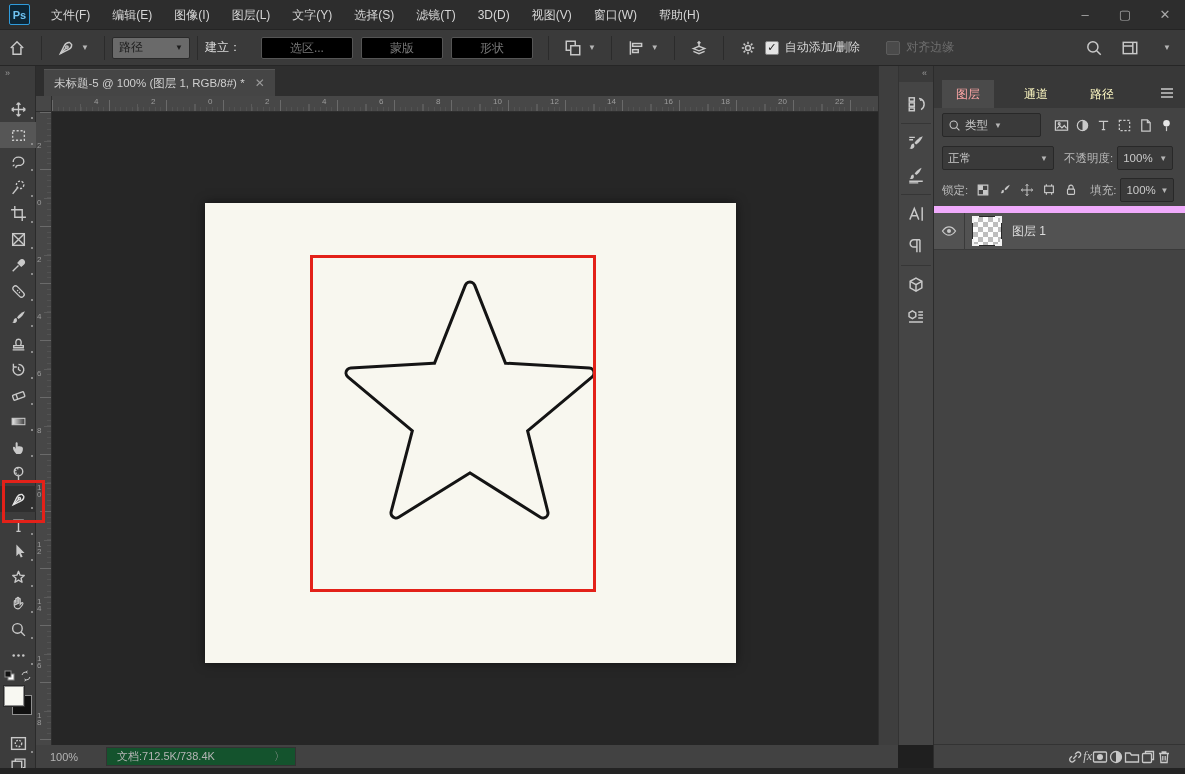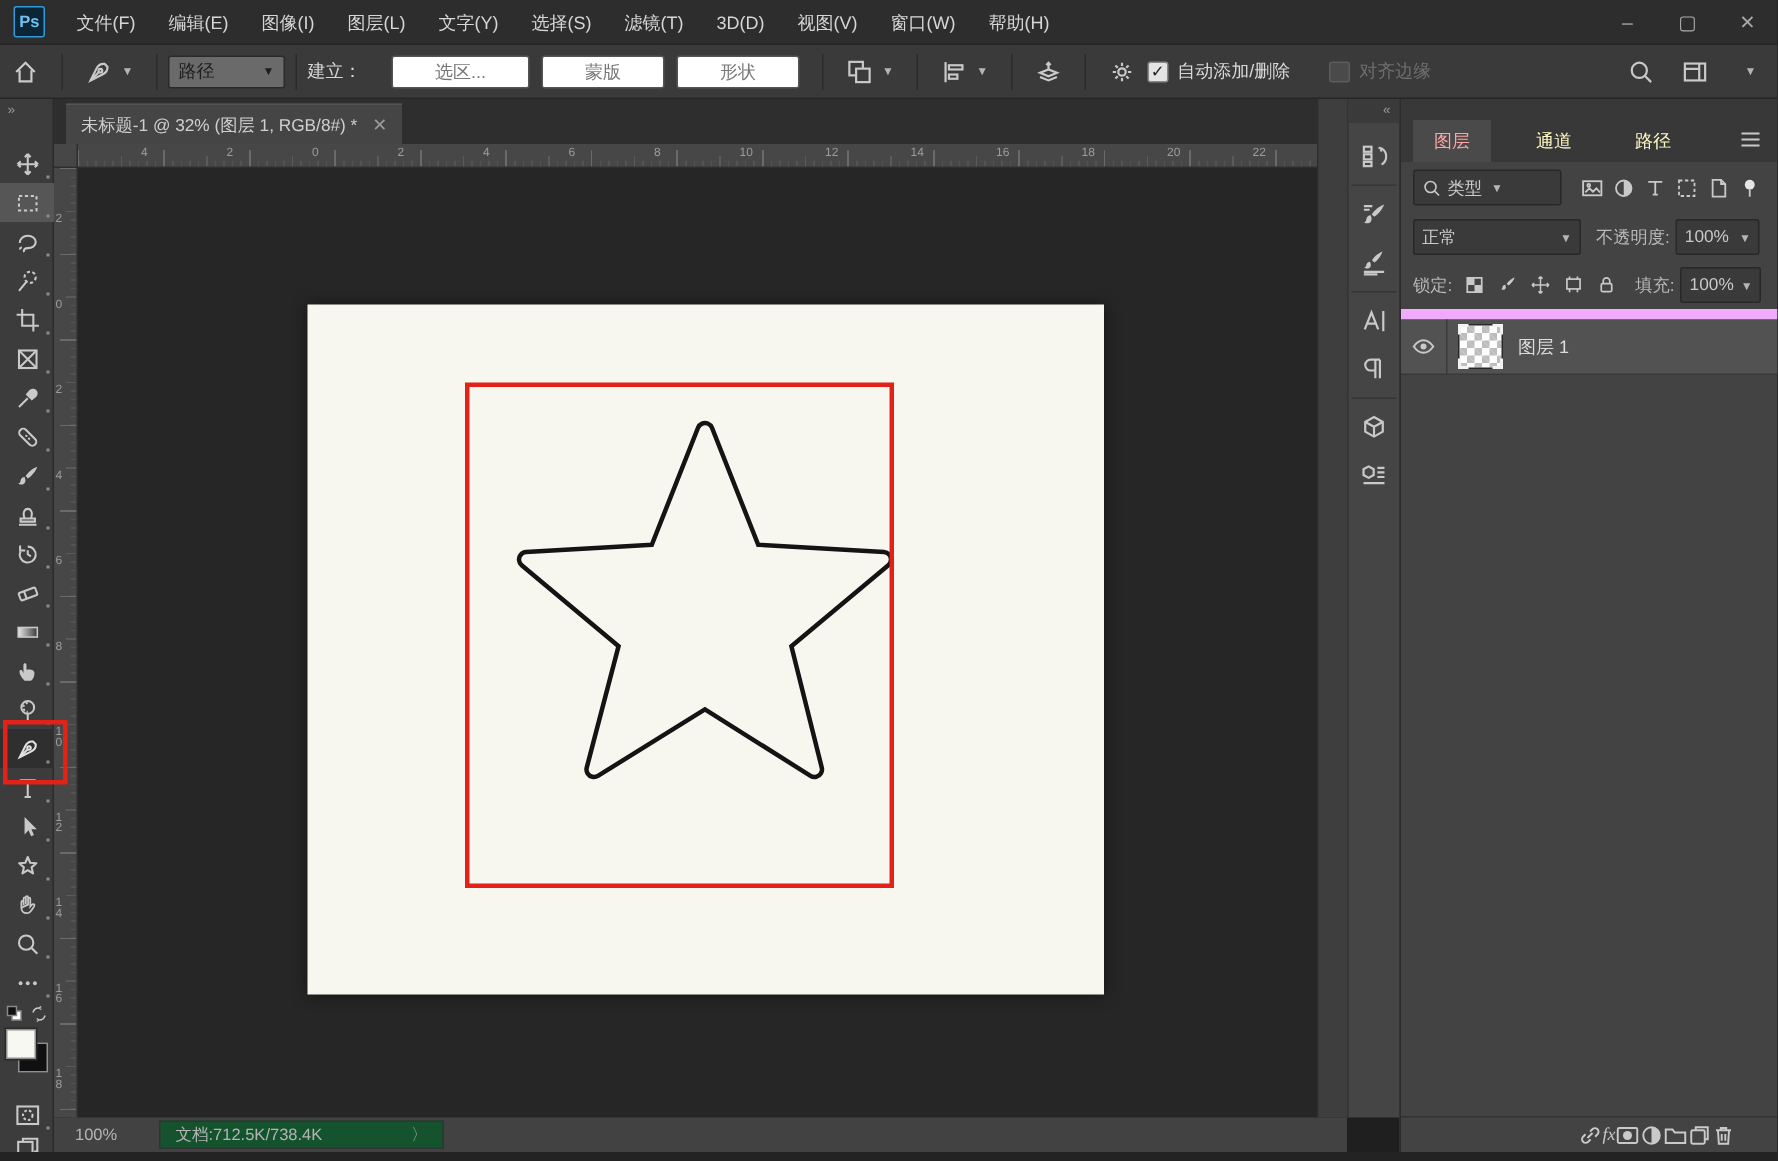--- a/index.html
+++ b/index.html
@@ -16,21 +16,21 @@
   .menu-item { padding:0 11px; height:30px; line-height:30px; color:#d6d6d6; cursor:default; }
   #win-controls { margin-left:auto; display:flex; }
   .win-btn { width:40px; height:30px; display:flex; align-items:center; justify-content:center; color:#a8a8a8; font-size:13px; }
 
   
   #optionsbar { left:0; top:30px; width:1185px; height:36px; background:#3a3a3a; display:flex; align-items:center; border-bottom:1px solid #262626; }
   .opt-sep { width:1px; height:24px; background:#2b2b2b; margin:0 7px; }
   .opt-icon { padding:0 8px; display:flex; align-items:center; }
   #tool-mode-select { width:78px; height:22px; background:#6a6a6a; border:1px solid #2a2a2a; border-radius:2px; color:#1d1d1d; display:flex; align-items:center; padding:0 6px; font-size:12px; }
   #tool-mode-select .chev { margin-left:auto; }
-  .disabled-btn { height:22px; border:1px solid #555; border-radius:2px; background:#ffffff; color:#787878; padding:0 28px; line-height:20px; margin-right:8px; }
+  .disabled-btn { height:22px; border:1px solid #555; border-radius:2px; background:#000000; color:#787878; padding:0 28px; line-height:20px; margin-right:8px; }
   .checkbox { width:14px; height:14px; border-radius:2px; margin-right:6px; display:flex; align-items:center; justify-content:center; font-size:11px; }
   .checkbox.on  { background:#e4e4e4; color:#222; border:1px solid #888; }
   .checkbox.off { background:#4a4a4a; border:1px solid #5c5c5c; }
   .opt-label { color:#d8d8d8; }
   .opt-label.dim { color:#6f6f6f; }
 
   
   #toolbar { left:0; top:66px; width:36px; height:708px; background:#3c3c3c; border-right:1px solid #2b2b2b; }
   #toolbar-collapse { left:0; top:66px; width:36px; height:16px; color:#9a9a9a; font-size:9px; padding-left:5px; line-height:14px; }
   .tool-cell { position:absolute; left:0; width:36px; height:26px; display:flex; align-items:center; justify-content:center; }
@@ -90,21 +90,21 @@
   .eye-cell { width:31px; height:37px; display:flex; align-items:center; justify-content:center; border-right:1px solid #3a3a3a; }
   .thumb { width:30px; height:30px; margin-left:7px; border:1px solid #282828; position:relative; }
   .thumb.checker { background-image:linear-gradient(45deg,#bdbdbd 25%,transparent 25%,transparent 75%,#bdbdbd 75%),linear-gradient(45deg,#bdbdbd 25%,#fdfdfd 25%,#fdfdfd 75%,#bdbdbd 75%); background-size:10px 10px; background-position:0 0,5px 5px; background-color:#fdfdfd; }
   .thumb.bg { background:#f8f7ef; }
   .corner { position:absolute; width:7px; height:7px; border:2px solid #f2f2f2; }
   .c-tl { left:-1px; top:-1px; border-right:none; border-bottom:none; }
   .c-tr { right:-1px; top:-1px; border-left:none; border-bottom:none; }
   .c-bl { left:-1px; bottom:-1px; border-right:none; border-top:none; }
   .c-br { right:-1px; bottom:-1px; border-left:none; border-top:none; }
   .layer-name { margin-left:10px; color:#dcdcdc; font-size:12px; }
-  #panel-footer { position:absolute; left:0; bottom:6px; width:252px; height:24px; border-top:1px solid #333; display:flex; align-items:center; justify-content:flex-end; gap:0; padding:0 29px; }
+  #panel-footer { position:absolute; left:0; bottom:6px; width:252px; height:24px; border-top:1px solid #333; display:flex; align-items:center; justify-content:flex-end; gap:0; padding:0 14px; }
   .fx-text { font-style:italic; color:#c9c9c9; font-size:12px; font-family:"Liberation Serif",serif; }
 
   
   #statusbar { left:36px; top:745px; width:862px; height:23px; background:#424242; display:flex; align-items:center; color:#b5b5b5; font-size:11px; }
   #status-zoom { margin-left:14px; width:56px; }
   #status-doc { background:#14532d; border:1px solid #333; height:19px; display:flex; align-items:center; padding:0 10px; width:190px; }
   #status-doc .arrow { margin-left:auto; color:#9a9a9a; }
   #bottom-strip { left:0; top:768px; width:1185px; height:6px; background:#232323; z-index:40; }
 </style>
 </head>
@@ -375,21 +375,21 @@
     <svg class="ic" width="17" height="17" viewBox="0 0 16 16">
       <rect x="2" y="4" width="9" height="8"></rect>
       <path d="M5 4V2h9v8h-2"></path>
     </svg>
   </div>
 
 <div id="pen-highlight" class="abs"></div>
 
 <div id="tabbar" class="abs">
   <div id="doc-tab">
-    <span>未标题-1 @ 32% (图层 1, RGB/8#) *</span>
+    <span>未标题-5 @ 100% (图层 1, RGB/8#) *</span>
     <span class="close">✕</span>
   </div>
 </div>
 
 <div id="ruler-corner" class="abs"></div>
 <div id="ruler-top" class="abs">
   <span class="ruler-num-t" style="left:42px">4</span>
   <span class="ruler-num-t" style="left:99px">2</span>
   <span class="ruler-num-t" style="left:156px">0</span>
   <span class="ruler-num-t" style="left:213px">2</span>

